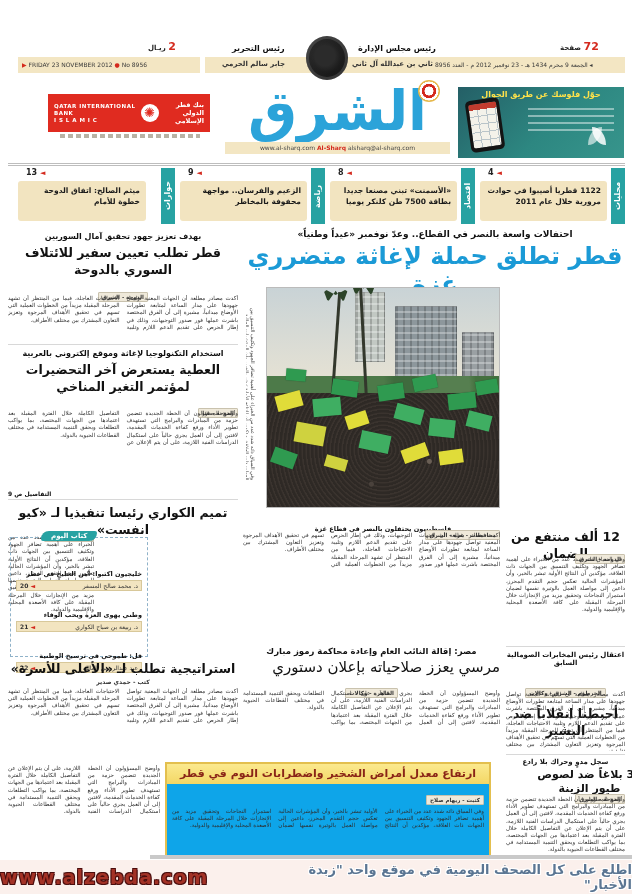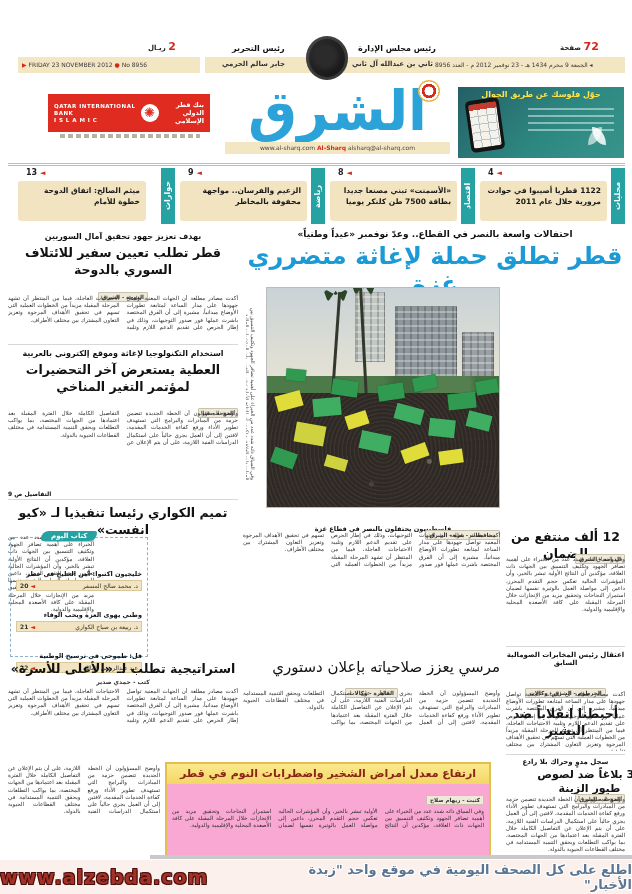--- a/index.html
+++ b/index.html
@@ -126,21 +126,21 @@
   .fg { background:#2f9a50; } .fg2 { background:#3fae62; } .fy { background:#e0dc39; } .fy2 { background:#cfd23f; }
   .photo-credit { position:absolute; left:246px; top:300px; height:180px; width:10px;
                   writing-mode:vertical-rl; font-size:5px; color:#444; overflow:hidden; }
   .caption { position:absolute; left:266px; top:511px; width:234px; font-size:6.5px; font-weight:bold;
              color:#111; text-align:center;margin-top:14px; }
 
   
   .rcol { position:absolute; left:506px; width:119px; }
 
   
-  .hbox { position:absolute; left:165px; top:762px; width:326px; height:95px; border:2px solid #e3bf4e; background:#f9a8d4; }
+  .hbox { position:absolute; left:165px; top:762px; width:326px; height:95px; border:2px solid #e3bf4e; background:#0ea5e9; }
   .hbox .hb-head { background:linear-gradient(#fbe98e,#f3d765); color:#8a2517; font-size:11px; font-weight:bold;
                    text-align:center; line-height:20px; height:20px; }
   .hbox .hb-body { padding:3px 5px; }
 
   
   .scan-bar { position:absolute; left:150px; top:855px; width:482px; height:4px; background:#c9c9c9; }
   .footer { position:absolute; left:0; top:860px; width:632px; height:34px; background:#fbf0ec;
             display:flex; align-items:center; justify-content:center; gap:14px; }
   .f-tag { font-size:13px; font-weight:bold; color:#5b7693;
            text-shadow:1px 1px 0 #fff,-1px -1px 0 #fff,1px -1px 0 #fff,-1px 1px 0 #fff;margin-left:48px; }
@@ -331,20 +331,21 @@
     <div class="flag fy" style="left:74%; top:74%; width:24px; height:14px; transform:rotate(-8deg);"></div>
     <div class="flag fg" style="left:8%;  top:37%; width:20px; height:12px; transform:rotate(5deg);"></div>
   </div>
   <div class="caption">فلسطينيون يحتفلون بالنصر في قطاع غزة</div>
 
   <div style="position:absolute; left:243px; top:522px; width:257px;">
     <span class="chip">محافظات - غزة - الشرق</span>
   </div>
   <div class="body-txt cols3" style="position:absolute; left:243px; top:532px; width:257px; height:108px;">أكدت مصادر مطلعة أن الجهات المعنية تواصل جهودها على مدار الساعة لمتابعة تطورات الأوضاع ميدانياً، مشيرة إلى أن الفرق المختصة باشرت عملها فور صدور التوجيهات، وذلك في إطار الحرص على تقديم الدعم اللازم وتلبية الاحتياجات العاجلة، فيما من المنتظر أن تشهد المرحلة المقبلة مزيداً من الخطوات العملية التي تسهم في تحقيق الأهداف المرجوة وتعزيز التعاون المشترك بين مختلف الأطراف.</div>
 
+  <div class="kicker" style="position:absolute; left:243px; top:646px; width:257px; font-size:8.5px;">مصر: إقالة النائب العام وإعادة محاكمة رموز مبارك</div>
   <div style="position:absolute; left:243px; top:658px; width:257px; text-align:right; font-size:15px; font-weight:normal; color:#111;">مرسي يعزز صلاحياته بإعلان دستوري</div>
   <div style="position:absolute; left:243px; top:680px; width:257px; text-align:center;">
     <span class="chip">القاهرة - وكالات</span>
   </div>
   <div class="body-txt cols3" style="position:absolute; left:243px; top:690px; width:257px; height:66px;">وأوضح المسؤولون أن الخطة الجديدة تتضمن حزمة من المبادرات والبرامج التي تستهدف تطوير الأداء ورفع كفاءة الخدمات المقدمة، لافتين إلى أن العمل يجري حالياً على استكمال الدراسات الفنية اللازمة، على أن يتم الإعلان عن التفاصيل الكاملة خلال الفترة المقبلة بعد اعتمادها من الجهات المختصة، بما يواكب التطلعات ويحقق التنمية المستدامة في مختلف القطاعات الحيوية بالدولة.</div>
 
   <div class="rcol head13" style="top:528px;">12 ألف منتفع من الضمان</div>
   <div class="rcol" style="top:546px; text-align:right;">
     <span class="chip">الدوحة - الشرق</span>
   </div>

